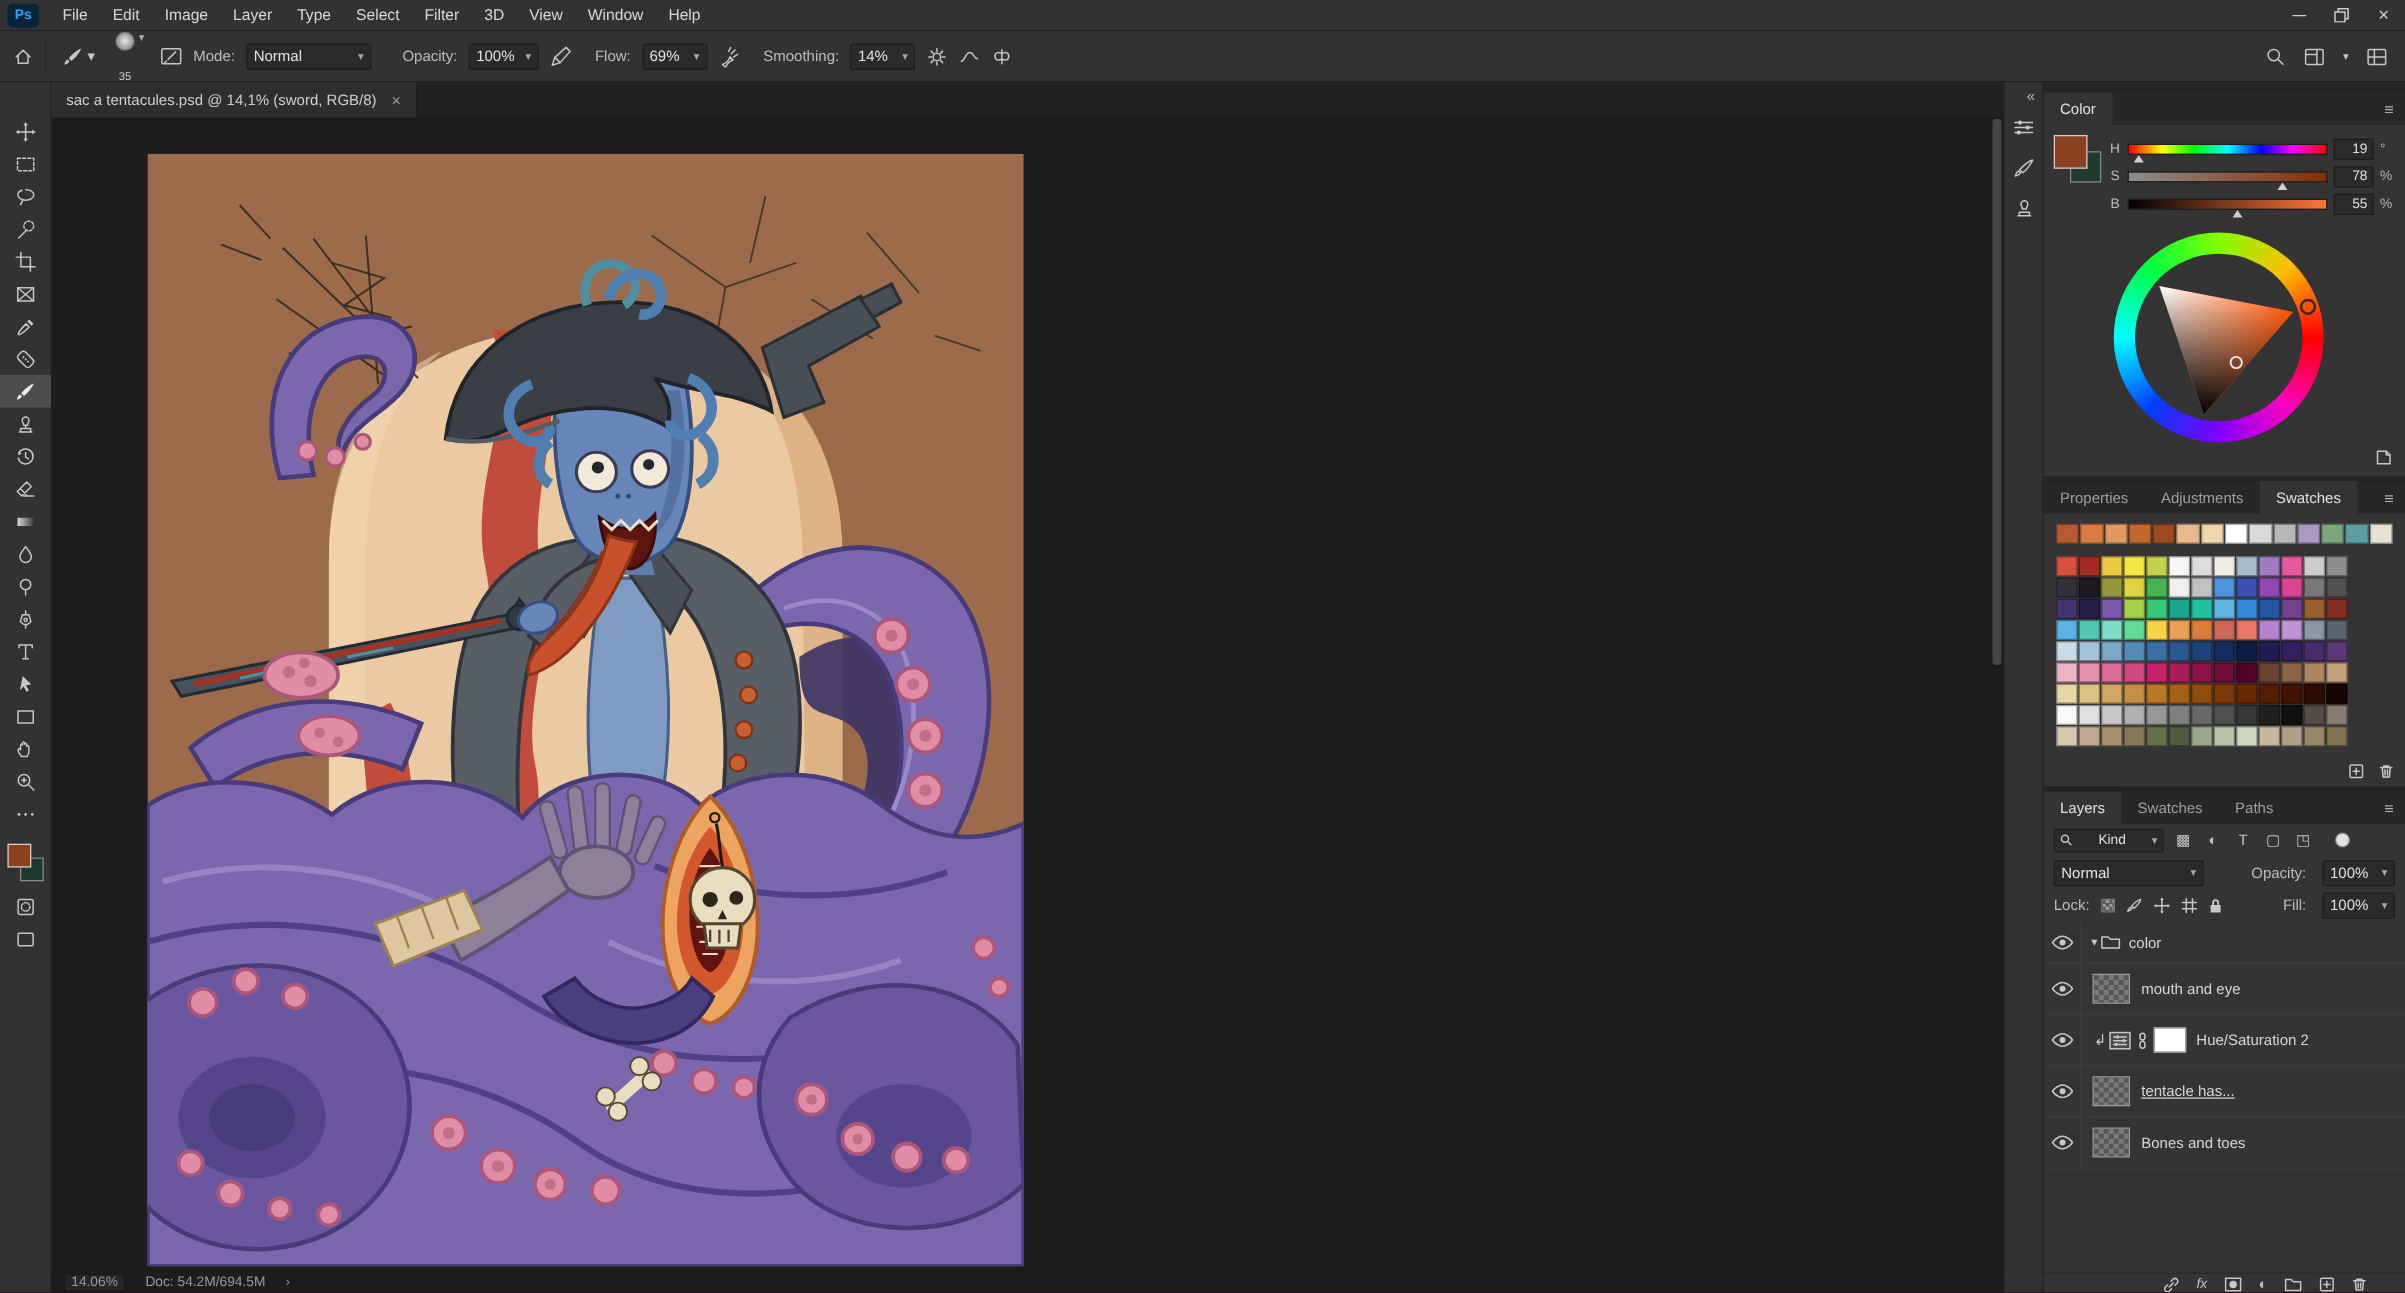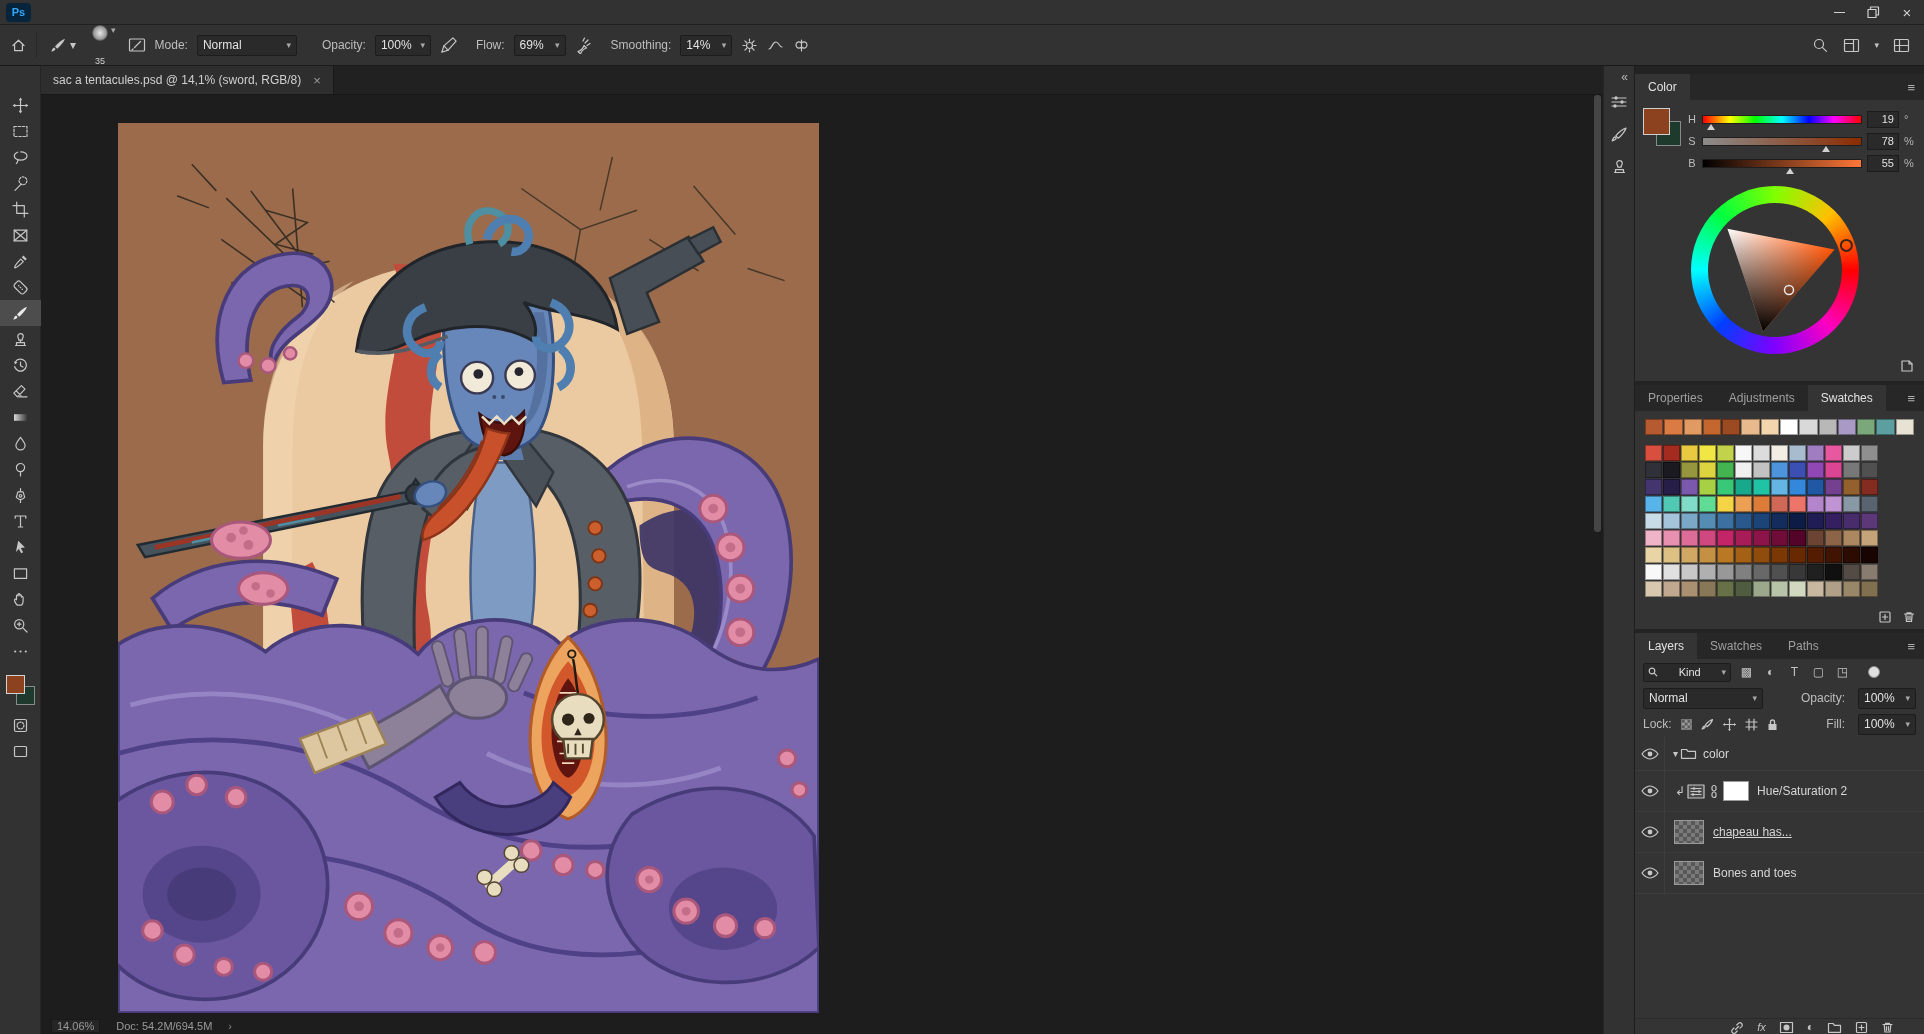--- a/index.html
+++ b/index.html
@@ -129,20 +129,33 @@
   .fx-txt{font-style:italic;font-size:11px;color:#c2c2c2;line-height:12px}
   .adj-glyph{font-size:12px;color:#c2c2c2;line-height:12px}
 </style>
 </head>
 <body>
 
 <div class="app">
 
   <div class="menubar">
     <div class="ps-logo">Ps</div>
+    <nav class="menu-items">
+        <span class="menu-item">File</span>
+        <span class="menu-item">Edit</span>
+        <span class="menu-item">Image</span>
+        <span class="menu-item">Layer</span>
+        <span class="menu-item">Type</span>
+        <span class="menu-item">Select</span>
+        <span class="menu-item">Filter</span>
+        <span class="menu-item">3D</span>
+        <span class="menu-item">View</span>
+        <span class="menu-item">Window</span>
+        <span class="menu-item">Help</span>
+      </nav>
     <div class="win-controls">
       <div class="win-btn">
           <span class="min-glyph"></span>
         </div>
       <div class="win-btn ic">
         <svg width="13" height="12" viewBox="0 0 13 12">
             <rect x="3.5" y="1" width="8" height="8"></rect>
             <rect x="1" y="3.5" width="8" height="8" fill="#323232"></rect>
           </svg>
       </div>
@@ -951,20 +964,30 @@
                 </span>
                 <span class="lname" style="margin-left: 6px;">color</span>
               </div>
               <div class="layer-row">
                 <span class="eye-cell">
                   <svg width="18" height="12" viewBox="0 0 18 12" style="stroke:#c8c8c8;fill:none;stroke-width:1.2">
                     <path d="M1 6C3.5 2 8 1 9 1s5.5 1 8 5c-2.5 4-7 5-8 5S3.5 10 1 6z"></path>
                     <circle cx="9" cy="6" r="2.4" fill="#c8c8c8" stroke="none"></circle>
                   </svg>
                 </span>
+                <span class="thumb"></span>
+                <span class="lname">mouth and eye</span>
+              </div>
+              <div class="layer-row">
+                <span class="eye-cell">
+                  <svg width="18" height="12" viewBox="0 0 18 12" style="stroke:#c8c8c8;fill:none;stroke-width:1.2">
+                    <path d="M1 6C3.5 2 8 1 9 1s5.5 1 8 5c-2.5 4-7 5-8 5S3.5 10 1 6z"></path>
+                    <circle cx="9" cy="6" r="2.4" fill="#c8c8c8" stroke="none"></circle>
+                  </svg>
+                </span>
                 <span class="clip">↲</span>
                 <span class="ic adj-ic">
                   <svg width="18" height="15" viewBox="0 0 18 15">
                     <rect x="1" y="1" width="16" height="13" fill="#4a4a4a"></rect>
                     <path d="M4 4.5h10M4 7.5h10M4 10.5h10"></path>
                     <circle class="f" cx="7" cy="4.5" r="1.3"></circle>
                     <circle class="f" cx="12" cy="7.5" r="1.3"></circle>
                     <circle class="f" cx="6" cy="10.5" r="1.3"></circle>
                   </svg>
                 </span>
@@ -978,21 +1001,21 @@
                 <span class="lname">Hue/Saturation 2</span>
               </div>
               <div class="layer-row">
                 <span class="eye-cell">
                   <svg width="18" height="12" viewBox="0 0 18 12" style="stroke:#c8c8c8;fill:none;stroke-width:1.2">
                     <path d="M1 6C3.5 2 8 1 9 1s5.5 1 8 5c-2.5 4-7 5-8 5S3.5 10 1 6z"></path>
                     <circle cx="9" cy="6" r="2.4" fill="#c8c8c8" stroke="none"></circle>
                   </svg>
                 </span>
                 <span class="thumb"></span>
-                <span class="lname u">chapeau has...</span>
+                <span class="lname u">tentacle has...</span>
               </div>
               <div class="layer-row">
                 <span class="eye-cell">
                   <svg width="18" height="12" viewBox="0 0 18 12" style="stroke:#c8c8c8;fill:none;stroke-width:1.2">
                     <path d="M1 6C3.5 2 8 1 9 1s5.5 1 8 5c-2.5 4-7 5-8 5S3.5 10 1 6z"></path>
                     <circle cx="9" cy="6" r="2.4" fill="#c8c8c8" stroke="none"></circle>
                   </svg>
                 </span>
                 <span class="thumb"></span>
                 <span class="lname">Bones and toes</span>

